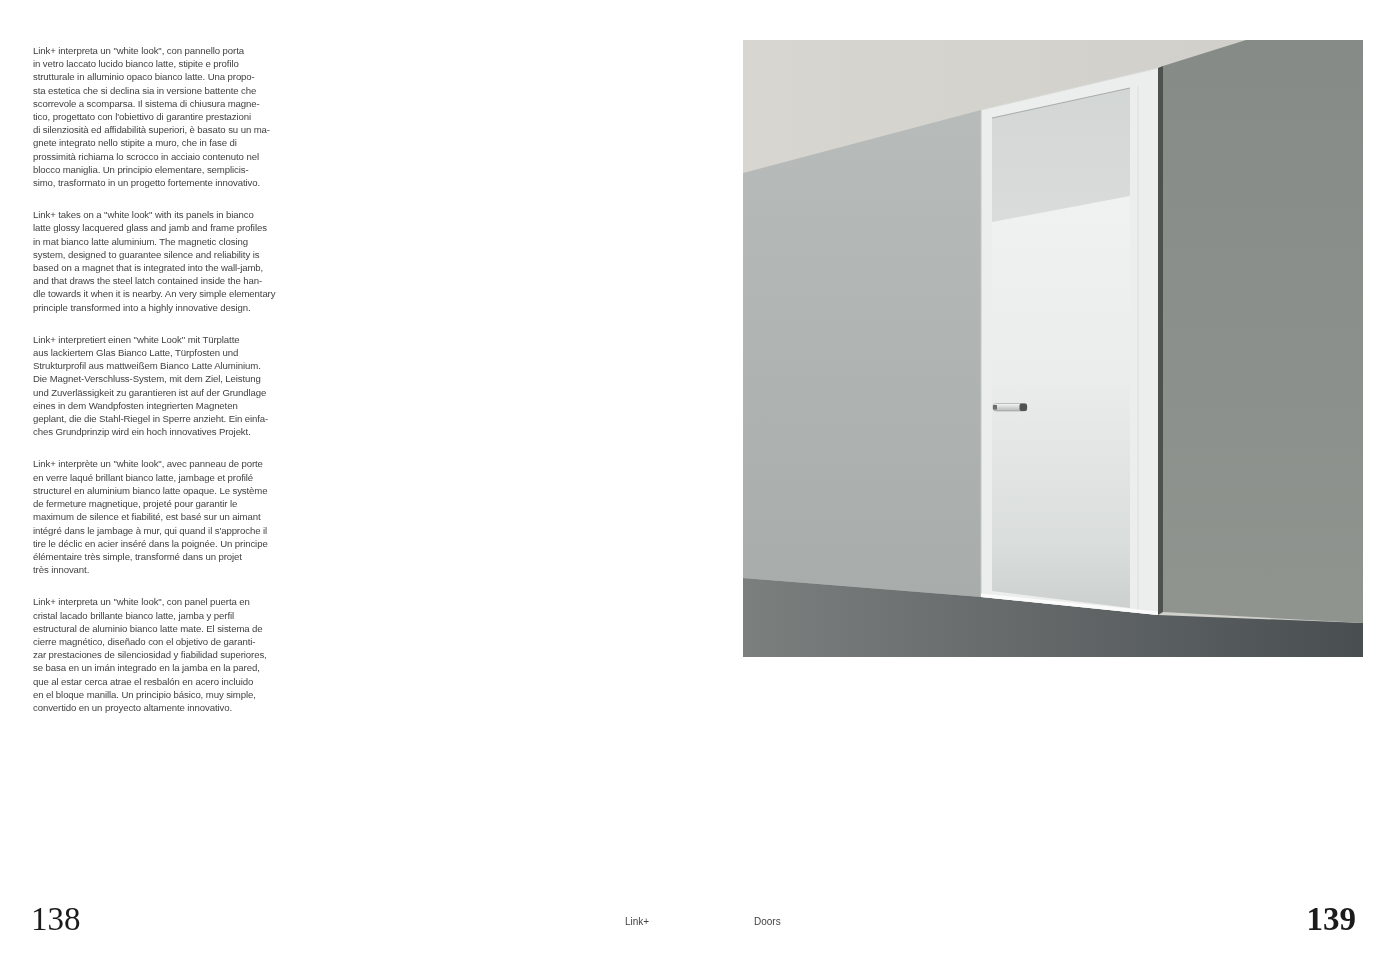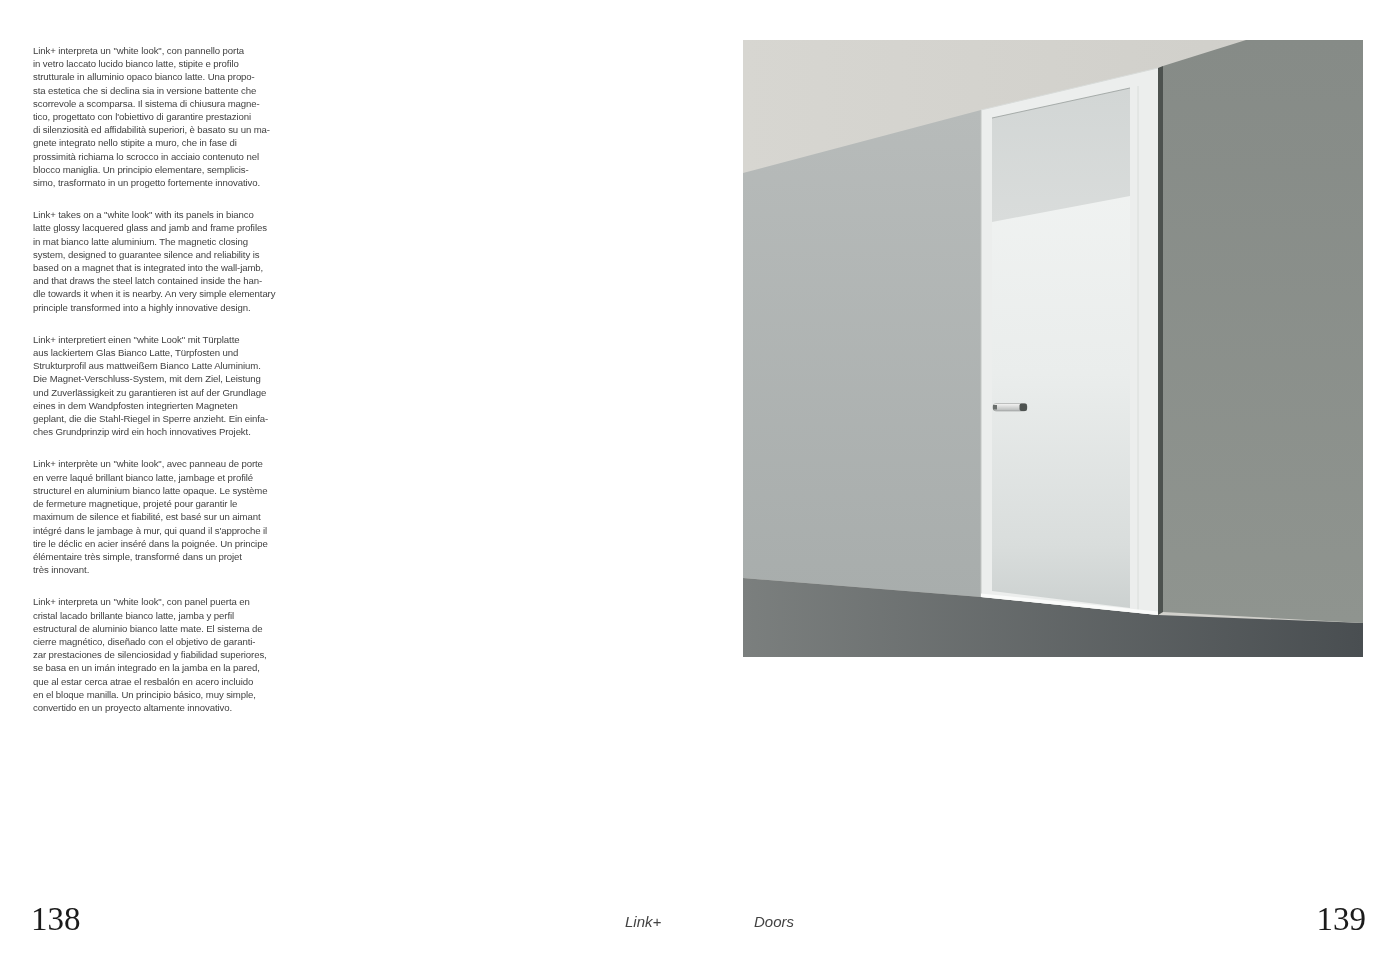--- a/index.html
+++ b/index.html
@@ -32,26 +32,25 @@
   }
   .photo svg{display:block;}
   .pagenum{
     position:absolute;top:903px;
     font-family:"Liberation Serif",serif;
     font-size:33px;line-height:1;
     color:var(--page-number);
     text-align:center;
   }
   .pagenum.left{left:31px;}
-  .pagenum.right{right:28px;text-align:right;}
+  .pagenum.right{right:38px;text-align:right;font-weight:bold;}
   .caption{
     position:absolute;top:915px;
-    font-size:15px;line-height:13px;
+    font-size:10px;line-height:13px;
     color:var(--text);
-    font-style:italic;
   }
   .caption.product{left:625px;}
   .caption.category{left:754px;}
 
   
   .s-ce-a{stop-color:var(--ceiling-left,#d7d6d1);}
   .s-ce-b{stop-color:var(--ceiling-right,#cfcec9);}
   .s-lw-a{stop-color:var(--wall-left-top,#b7bbba);}
   .s-lw-b{stop-color:var(--wall-left-bottom,#a8adac);}
   .s-rw-a{stop-color:var(--wall-right-top,#868b87);}

